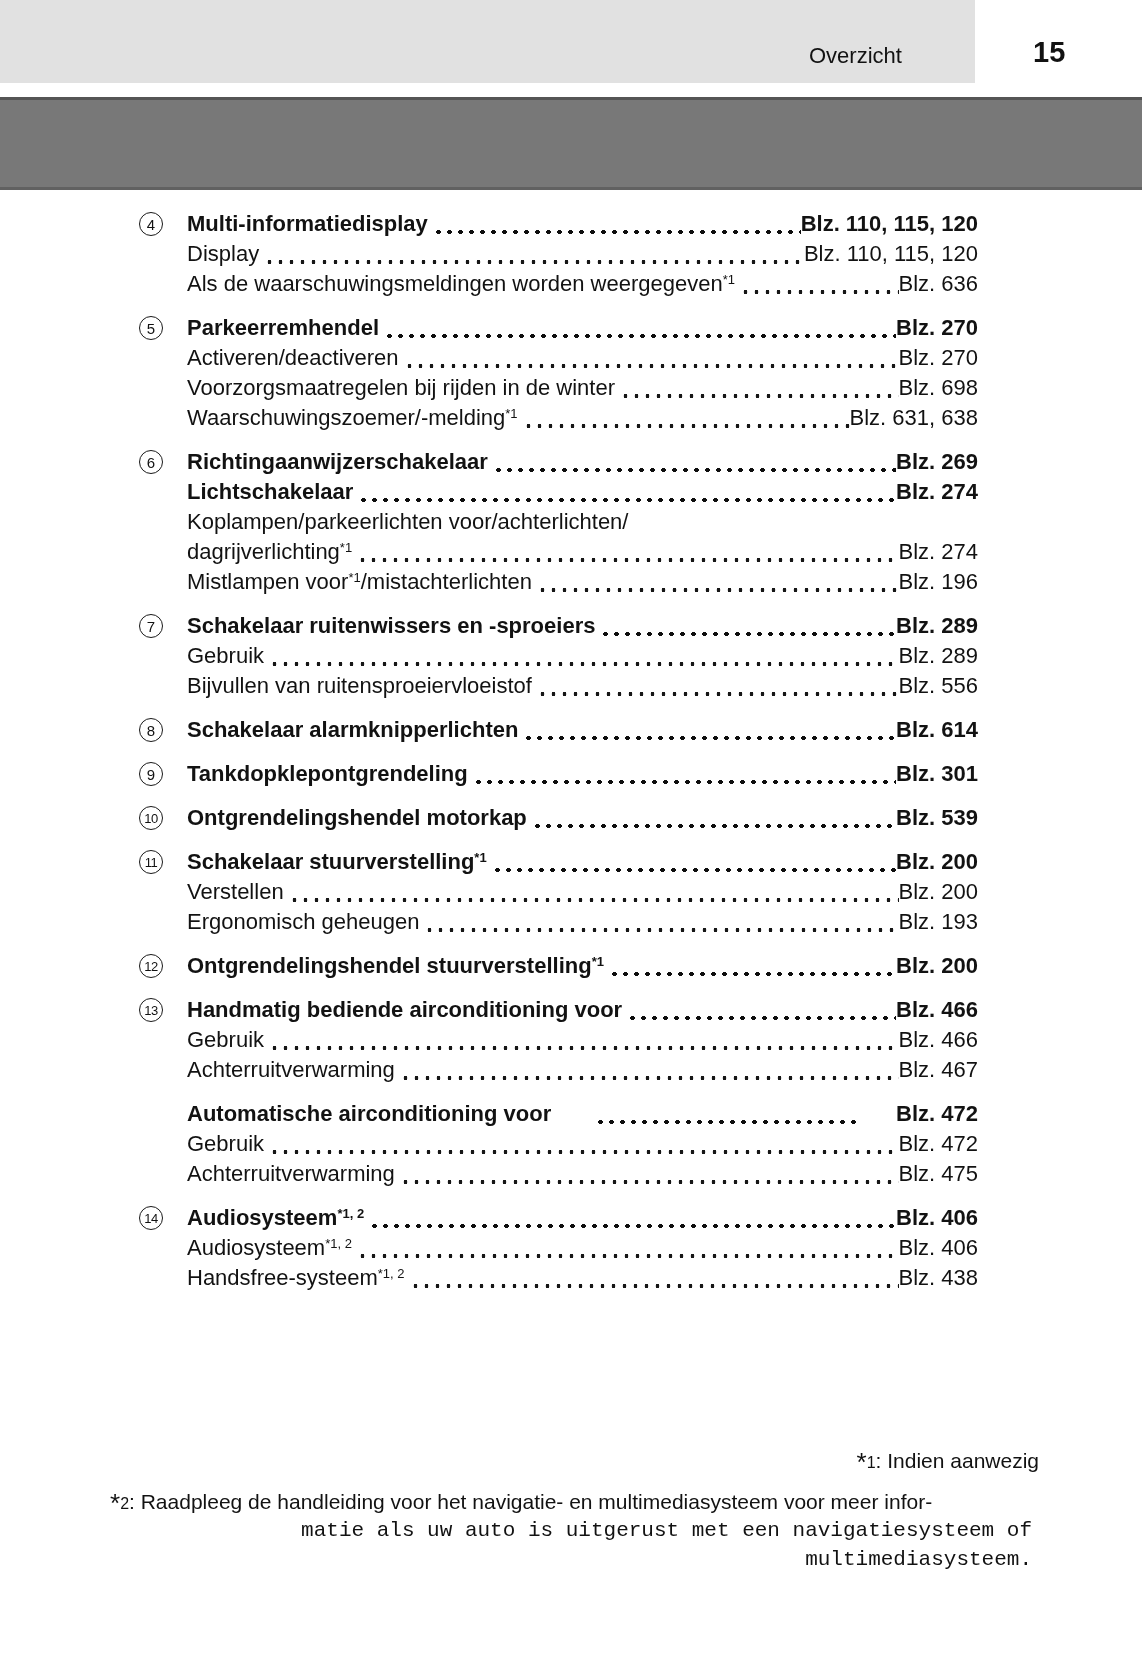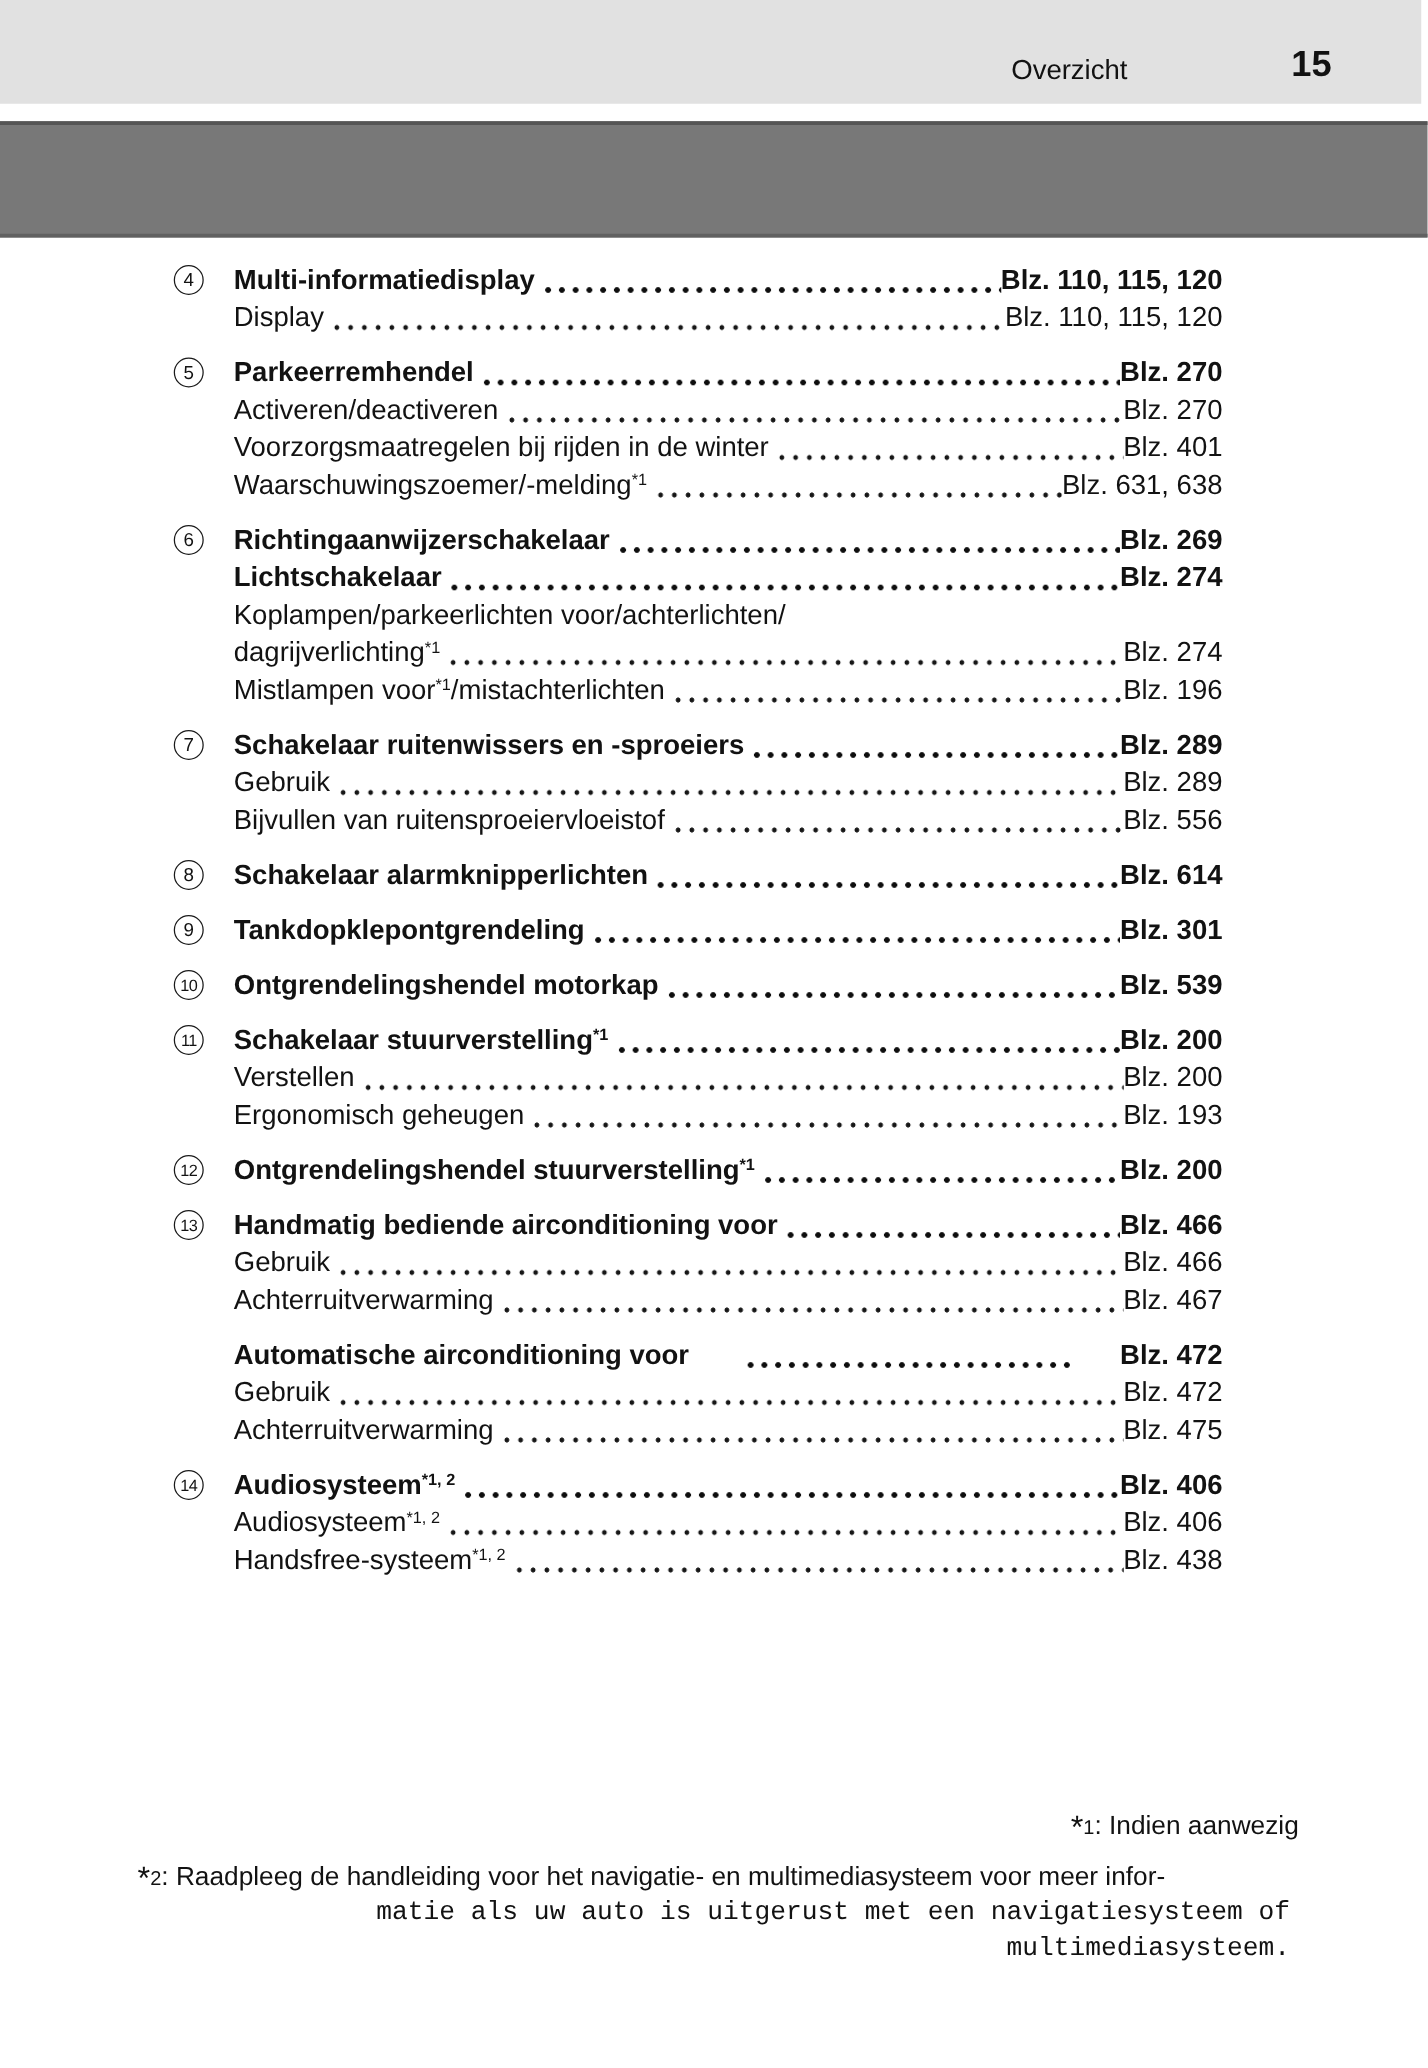--- a/index.html
+++ b/index.html
@@ -3,21 +3,21 @@
 <meta charset="utf-8">
 <style>
   html,body { margin:0; padding:0; }
   body {
     width:1142px; height:1654px; position:relative; overflow:hidden;
     background:#ffffff; color:#121212;
     font-family:"Liberation Sans", sans-serif;
   }
   
   .page-header {
-    position:absolute; top:0; left:0; width:1137px; height:83px;
+    position:absolute; top:0; left:0; width:975px; height:83px;
     background:#e1e1e1;
   }
   .header-title {
     position:absolute; left:809px; top:45px; font-size:22px; line-height:22px;
   }
   .header-page {
     position:absolute; left:1033px; top:38px; font-size:29px; line-height:29px; font-weight:bold;
   }
   
   .divider-band {
@@ -90,41 +90,46 @@
         <div class="toc-row bold">
           <span class="lbl">Multi-informatiedisplay</span>
           <span class="dots"></span>
           <span class="pg">Blz. 110, 115, 120</span>
         </div>
         <div class="toc-row">
           <span class="lbl">Display</span>
           <span class="dots"></span>
           <span class="pg">Blz. 110, 115, 120</span>
         </div>
+        <div class="toc-row">
+          <span class="lbl">Als de waarschuwingsmeldingen worden weergegeven<sup>*1</sup></span>
+          <span class="dots"></span>
+          <span class="pg">Blz. 636</span>
+        </div>
       </div>
     </div>
     <div class="toc-group">
       <div class="gutter">
         <span class="circle-num">5</span>
       </div>
       <div class="entries">
         <div class="toc-row bold">
           <span class="lbl">Parkeerremhendel</span>
           <span class="dots"></span>
           <span class="pg">Blz. 270</span>
         </div>
         <div class="toc-row">
           <span class="lbl">Activeren/deactiveren</span>
           <span class="dots"></span>
           <span class="pg">Blz. 270</span>
         </div>
         <div class="toc-row">
           <span class="lbl">Voorzorgsmaatregelen bij rijden in de winter</span>
           <span class="dots"></span>
-          <span class="pg">Blz. 401</span>
+          <span class="pg">Blz. 698</span>
         </div>
         <div class="toc-row">
           <span class="lbl">Waarschuwingszoemer/-melding<sup>*1</sup></span>
           <span class="dots"></span>
           <span class="pg">Blz. 631, 638</span>
         </div>
       </div>
     </div>
     <div class="toc-group">
       <div class="gutter">

